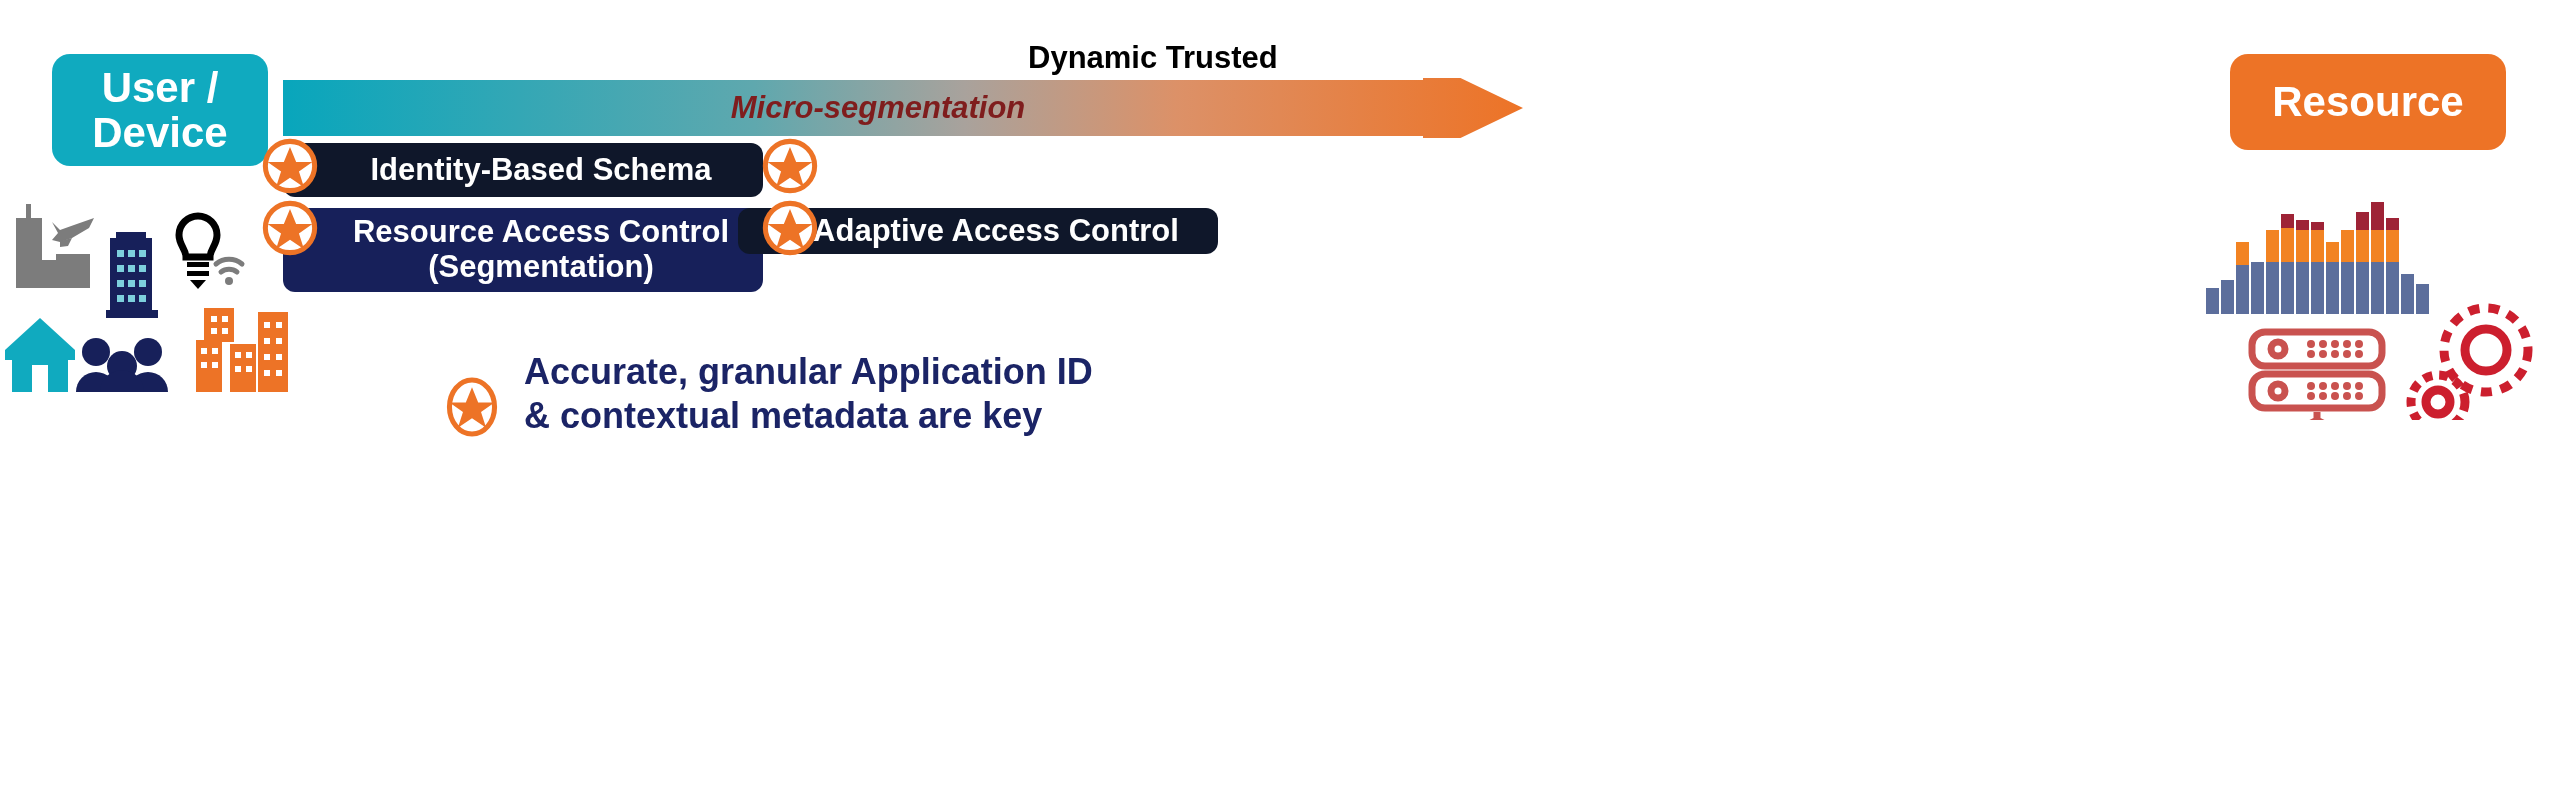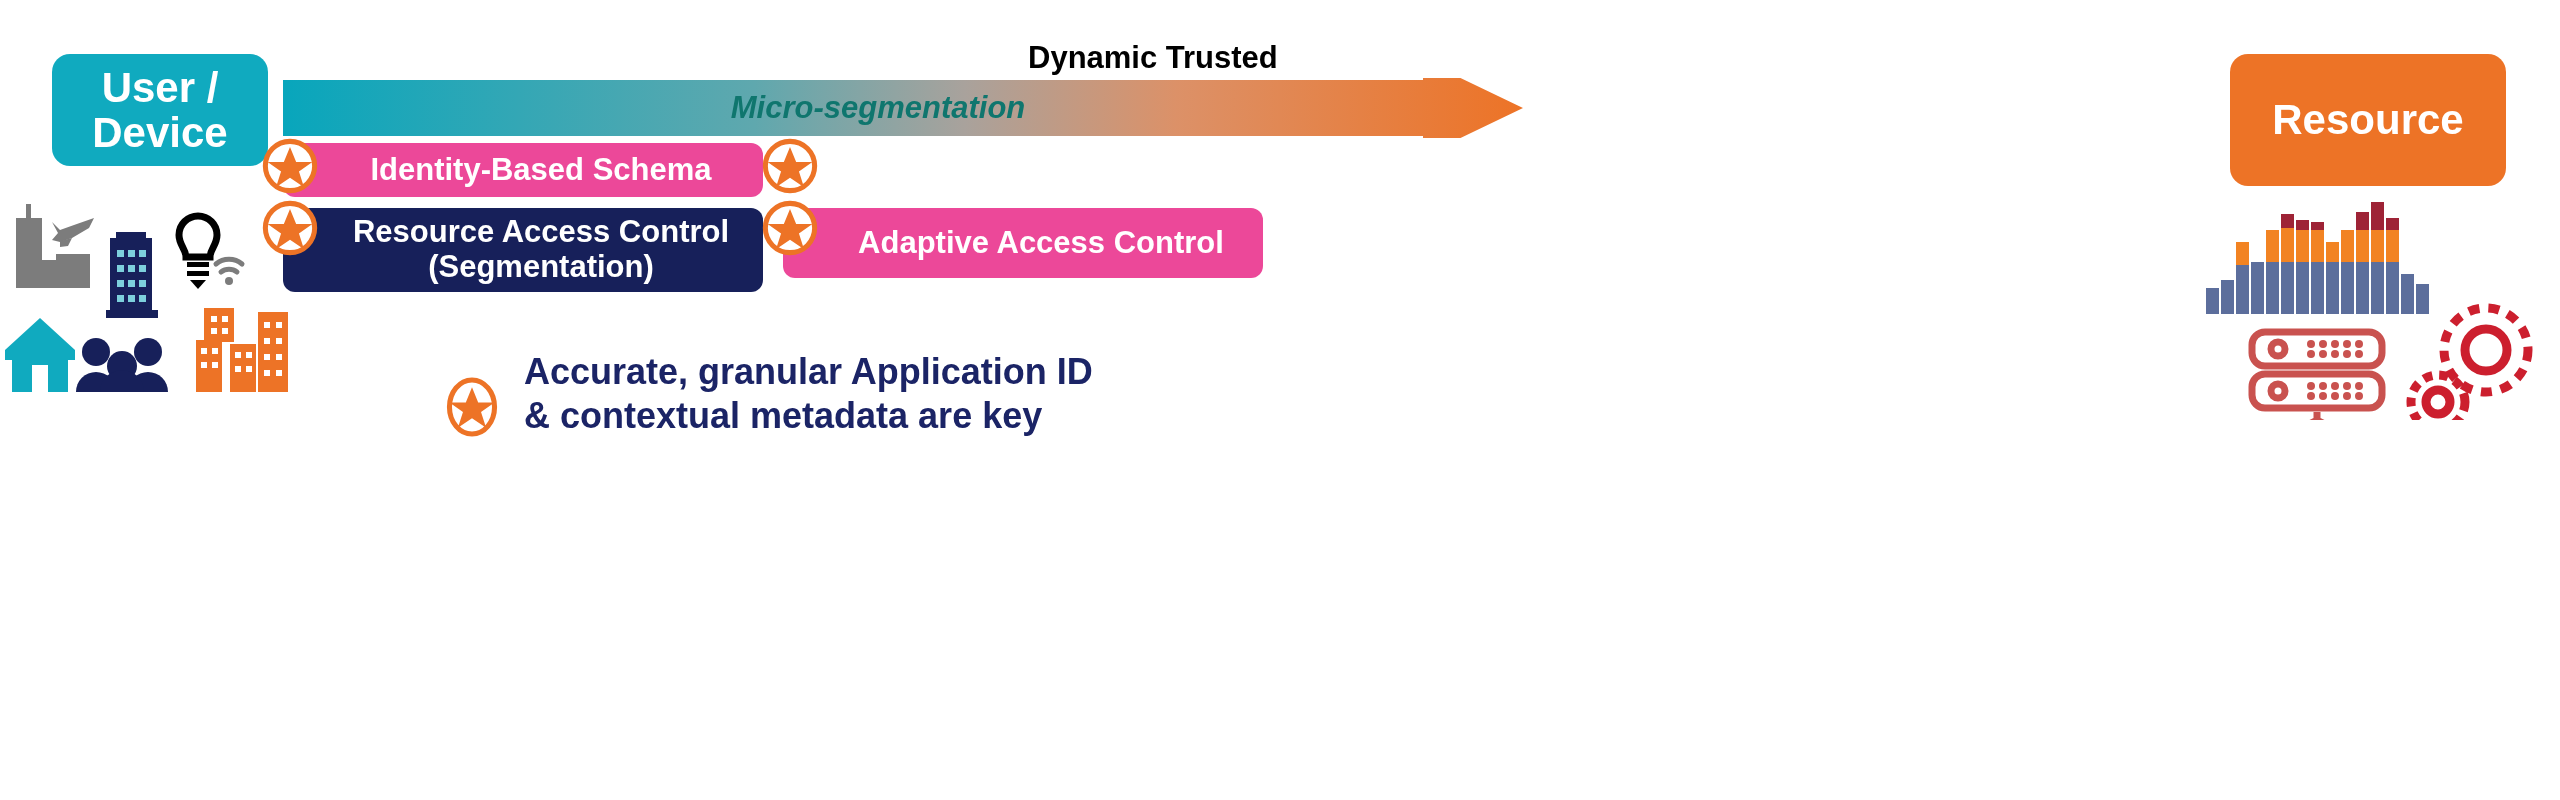--- a/index.html
+++ b/index.html
@@ -7,48 +7,48 @@
        font-family:"Liberation Sans","DejaVu Sans",sans-serif;}
 
   .stage{position:absolute;inset:0;margin-top:32px;}
 
   
   .endbox{position:absolute;border-radius:18px;display:flex;align-items:center;
           justify-content:center;text-align:center;color:#fff;font-weight:bold;
           line-height:1.08;}
   #user-device-box{left:52px;top:22px;width:216px;height:112px;background:#10AABF;
                    font-size:42px;}
-  #resource-box{left:2230px;top:22px;width:276px;height:132px;background:#ED7326;
+  #resource-box{left:2230px;top:22px;width:276px;height:96px;background:#ED7326;
                 font-size:42px;}
 
   
   #arrow-wrap{position:absolute;left:283px;top:46px;width:1240px;height:60px;}
   #arrow-wrap svg{display:block;width:100%;height:100%;}
   #micro-seg-label{position:absolute;left:283px;top:46px;width:1190px;height:60px;
-      display:flex;align-items:center;justify-content:center;color:#0f766e;
+      display:flex;align-items:center;justify-content:center;color:#7f1d1d;
       font-style:italic;font-weight:bold;font-size:31px;pointer-events:none;}
 
   
   .endlabel{position:absolute;color:#000;font-weight:bold;font-size:31px;
             white-space:nowrap;}
   #label-untrusted{left:283px;top:8px;}
   #label-trusted{left:1028px;top:8px;}
 
   
   .bar{position:absolute;border-radius:12px;display:flex;align-items:center;
        color:#ffffff;font-weight:bold;font-size:31px;line-height:1.12;}
   .bar .bartext{width:100%;text-align:center;padding-left:48px;padding-right:12px;
                 box-sizing:border-box;white-space:pre-line;}
   .bar.navy{background:#17205A;}
-  .bar.lightteal{background:#ec4899;}
+  .bar.lightteal{background:#0f172a;}
 
   #bar-identity{left:283px;top:111px;width:480px;height:54px;}
   #bar-continuous{left:783px;top:111px;width:480px;height:54px;}
   #bar-resource-access{left:283px;top:176px;width:480px;height:84px;}
-  #bar-adaptive{left:783px;top:176px;width:480px;height:70px;}
+  #bar-adaptive{left:738px;top:176px;width:480px;height:46px;}
 
   
   .star-badge{position:absolute;width:56px;height:56px;}
   .star-badge svg{display:block;width:100%;height:100%;}
   #badge-identity{left:262px;top:106px;}
   #badge-continuous{left:762px;top:106px;}
   #badge-resource-access{left:262px;top:168px;}
   #badge-adaptive{left:762px;top:168px;}
   #badge-footnote{left:443px;top:344px;width:58px;height:62px;}
 

